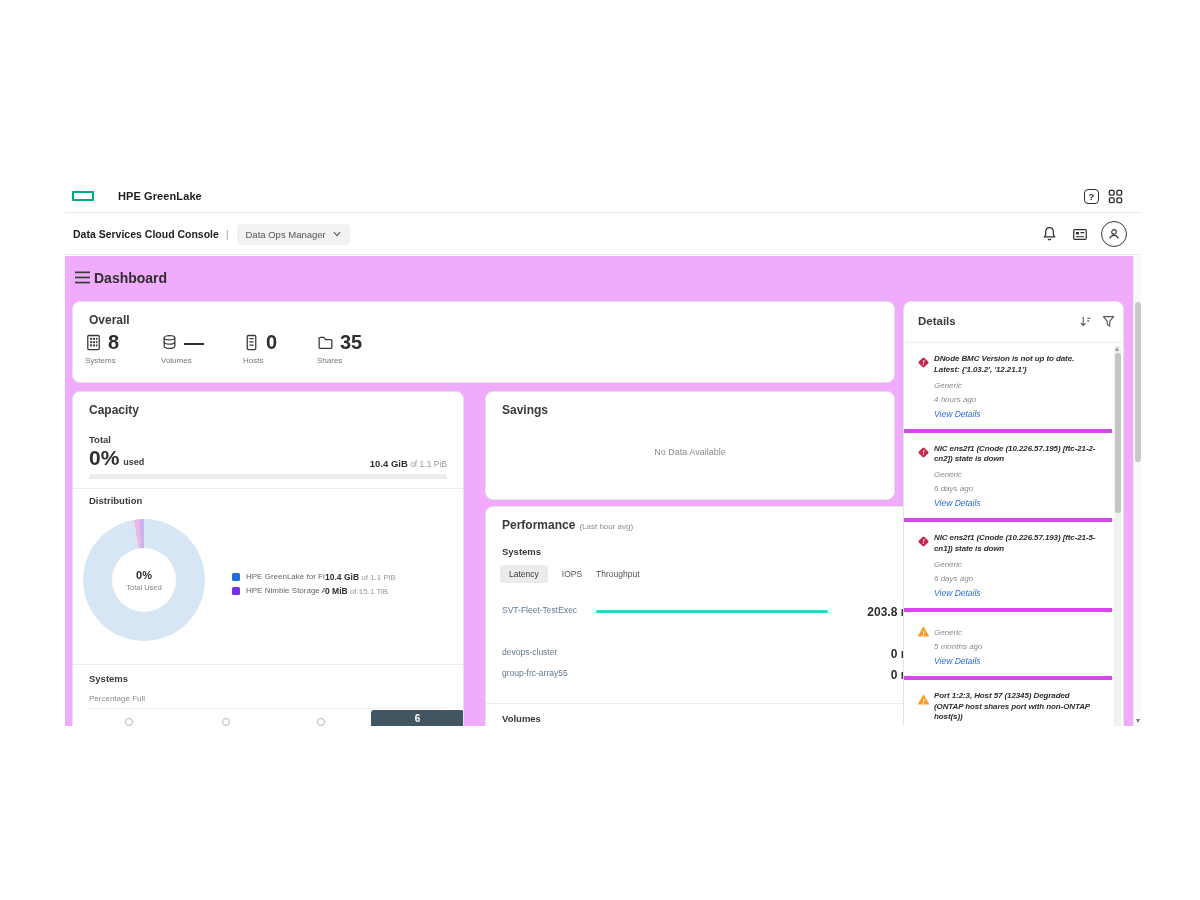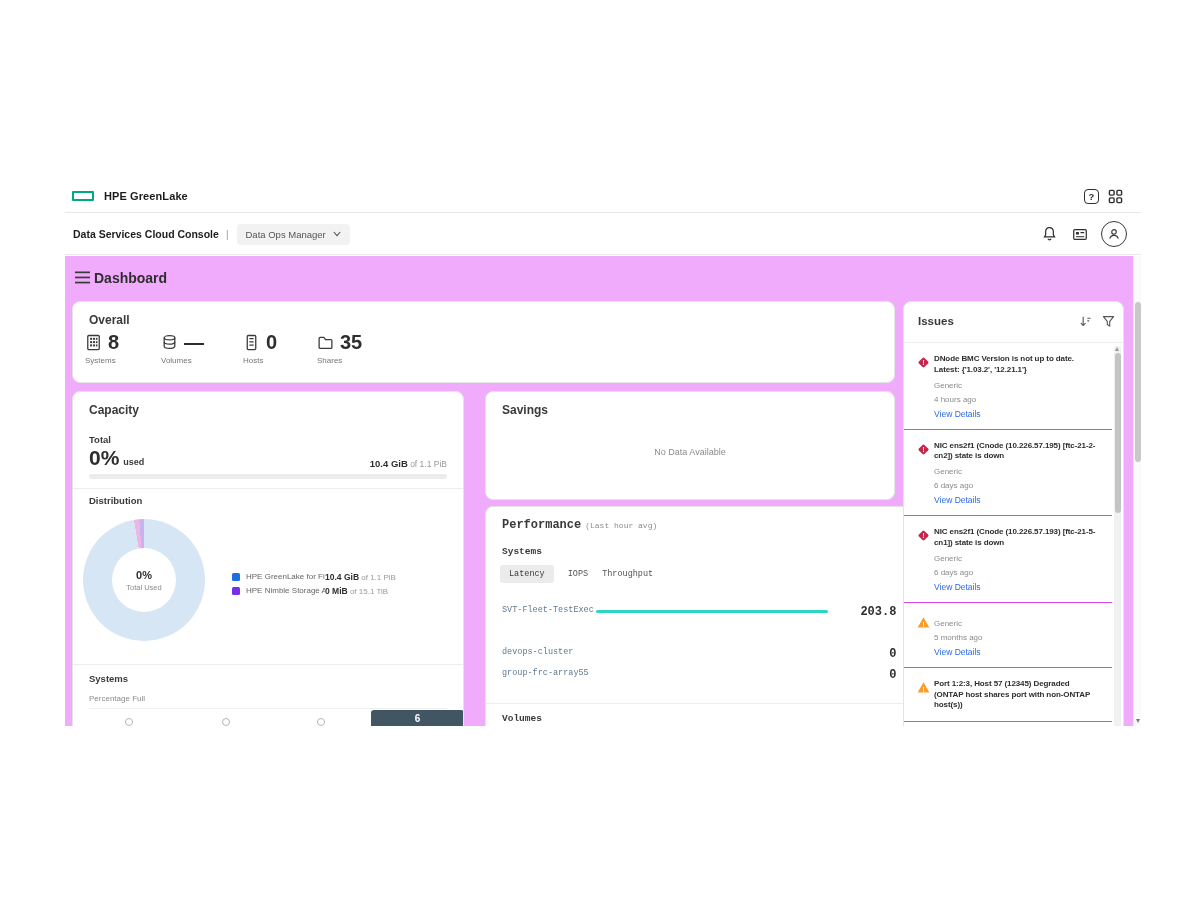--- a/index.html
+++ b/index.html
@@ -3,21 +3,21 @@
 <meta charset="utf-8">
 <style>
   * { margin:0; padding:0; box-sizing:border-box; }
   html,body { width:1200px; height:900px; background:#ffffff; font-family:"Liberation Sans", sans-serif; }
   .canvas { position:relative; width:1200px; height:900px; background:#fff; overflow:hidden; }
   .app { position:absolute; left:65px; top:180px; width:1076px; height:546px; background:#fff; overflow:hidden; }
 
   
   .hdr1 { position:absolute; left:0; top:0; width:1076px; height:33px; border-bottom:1px solid #e8e8e8; display:flex; align-items:center; padding:0 18px 0 7px; background:#fff; }
   .logo-mark { width:22px; height:10px; border:2.4px solid #01a982; border-radius:1px; }
-  .brand { font-size:11px; font-weight:700; color:#1c1c1c; margin-left:10px; letter-spacing:.1px; }
+  .brand { font-size:11px; font-weight:700; color:#1c1c1c; margin-left:24px; letter-spacing:.1px; }
   .hdr1-spacer { flex:1; }
   .icon-btn { display:flex; align-items:center; justify-content:center; cursor:pointer; }
   .help-box { width:15px; height:15px; border:1.4px solid #2e2e2e; border-radius:4px; font-size:9.5px; font-weight:700; color:#2e2e2e; display:flex; align-items:center; justify-content:center; margin-right:9px; }
 
   .hdr2 { position:absolute; left:0; top:34px; width:1076px; height:41px; border-bottom:1px solid #e8e8e8; display:flex; align-items:center; padding:0 14px 0 8px; background:#fff; }
   .console-name { font-size:10.5px; font-weight:700; color:#1c1c1c; }
   .pipe { color:#999; font-size:10px; margin:0 8px 0 7px; }
   .app-select { background:#f2f2f2; border-radius:4px; padding:5px 9px; font-size:9.5px; color:#555; display:flex; align-items:center; gap:7px; cursor:pointer; }
   .hdr2-spacer { flex:1; }
   .hdr2 .icon-btn { margin-left:15px; }
@@ -69,42 +69,42 @@
   .cap-chart-line { position:absolute; left:16px; right:16px; top:316px; height:1px; background:#f1f1f1; }
   .bin-dot { position:absolute; width:8px; height:8px; border:1px solid #b5b5b5; border-radius:50%; background:#fff; top:326px; }
   .bin-bar { position:absolute; left:298px; top:318px; width:93px; height:32px; background:#425563; border-radius:3px 3px 0 0; color:#fff; font-size:10px; font-weight:700; text-align:center; padding-top:3px; }
 
   
   .card.savings { left:420px; top:135px; width:410px; height:109px; }
   .savings .card-title { position:absolute; left:16px; top:11px; }
   .empty-text { position:absolute; left:0; right:0; top:55px; text-align:center; font-size:9px; color:#8b8b8b; }
 
   
-  .card.performance { left:420px; top:250px; width:450px; height:235px; overflow:hidden;font-family:Liberation Mono, monospace; }
+  .card.performance { left:420px; top:250px; width:450px; height:235px; overflow:hidden; }
   .perf-title-row { position:absolute; left:16px; top:11px; display:flex; align-items:baseline; }
   .perf-subtitle { font-size:8px; color:#8b8b8b; margin-left:4px; }
   .perf-systems-label { position:absolute; left:16px; top:39px; }
   .tabs { position:absolute; left:14px; top:58px; display:flex; align-items:center; gap:14px; }
   .tab { font-size:8.5px; color:#555; padding:4px 0; cursor:pointer; }
   .tab.active { background:#ebebeb; border-radius:3px; padding:4px 9px; color:#3a3a3a; }
   .perf-row { position:absolute; left:0; width:100%; height:21px; }
   .perf-name { position:absolute; left:16px; top:3px; font-size:8.5px; color:#62788e; cursor:pointer; }
   .perf-bar { position:absolute; left:110px; top:8px; height:3px; border-radius:2px; background:#2fd6c3; }
   .bar-w-0 { width:232px; } .bar-w-1 { width:3px; }
   .perf-val { position:absolute; right:16px; top:3px; font-size:12px; font-weight:700; color:#2e2e2e; }
   .perf-divider { top:196px; }
   .perf-volumes-label { position:absolute; left:16px; top:206px; }
 
   
   .card.issues { left:838px; top:45px; width:221px; height:440px; overflow:hidden; }
   .issues .card-title { position:absolute; left:14px; top:13px; font-size:11.5px; }
   .issues-icons { position:absolute; right:8px; top:13px; display:flex; gap:10px; }
   .issues-divider { top:40px; }
   .issue-list { position:absolute; left:0; right:11px; top:41px; bottom:0; overflow:hidden; }
-  .issue { position:relative; padding:11px 16px 10px 30px; border-bottom:1px solid #d946ef; }
+  .issue { position:relative; padding:11px 16px 10px 30px; border-bottom:4px solid #d946ef;font-style:italic; }
   .issue-sev { position:absolute; left:13px; top:12px; }
   .issue-title { font-size:8px; font-weight:700; color:#2e2e2e; line-height:1.35; letter-spacing:-0.1px; }
   .issue-meta { font-size:8px; color:#8b8b8b; margin-top:5px; }
   .issue-link { font-size:8.5px; color:#2d6ae3; margin-top:5px; cursor:pointer; }
   .inner-scrollbar { position:absolute; right:2px; top:44px; bottom:3px; width:7px; background:#f1f1f1; border-radius:3px; }
   .inner-scrollbar .arrow-up { position:absolute; top:1px; left:1px; width:0; height:0; border-left:2.5px solid transparent; border-right:2.5px solid transparent; border-bottom:4px solid #9a9a9a; }
   .inner-thumb { position:absolute; left:0.5px; top:7px; width:6px; height:160px; background:#c4c4c4; border-radius:3px; }
 
   
   .page-scrollbar { position:absolute; right:0; top:0; width:8px; height:470px; background:#fafafa; border-left:1px solid #ececec; }
@@ -310,21 +310,21 @@
           <span class="perf-name">group-frc-array55</span>
 
           <span class="perf-val">0 ms</span>
         </div>
 
         <div class="divider perf-divider"></div>
         <div class="sec-label perf-volumes-label">Volumes</div>
       </div>
 
       <div class="card issues">
-        <div class="card-title">Issues</div>
+        <div class="card-title">Details</div>
         <div class="issues-icons">
           <div class="icon-btn">
             <svg width="13" height="13" viewBox="0 0 14 14" fill="none" stroke="#555" stroke-width="1.2">
               <path d="M4.5 2 V11"></path>
                 <path d="M2 8.7 L4.5 11.2 L7 8.7"></path>
               <path d="M9 3.5 H12.5 M9 6.3 H11"></path>
             </svg>
           </div>
           <div class="icon-btn">
             <svg width="13" height="13" viewBox="0 0 14 14" fill="none" stroke="#555" stroke-width="1.2" stroke-linejoin="round">

